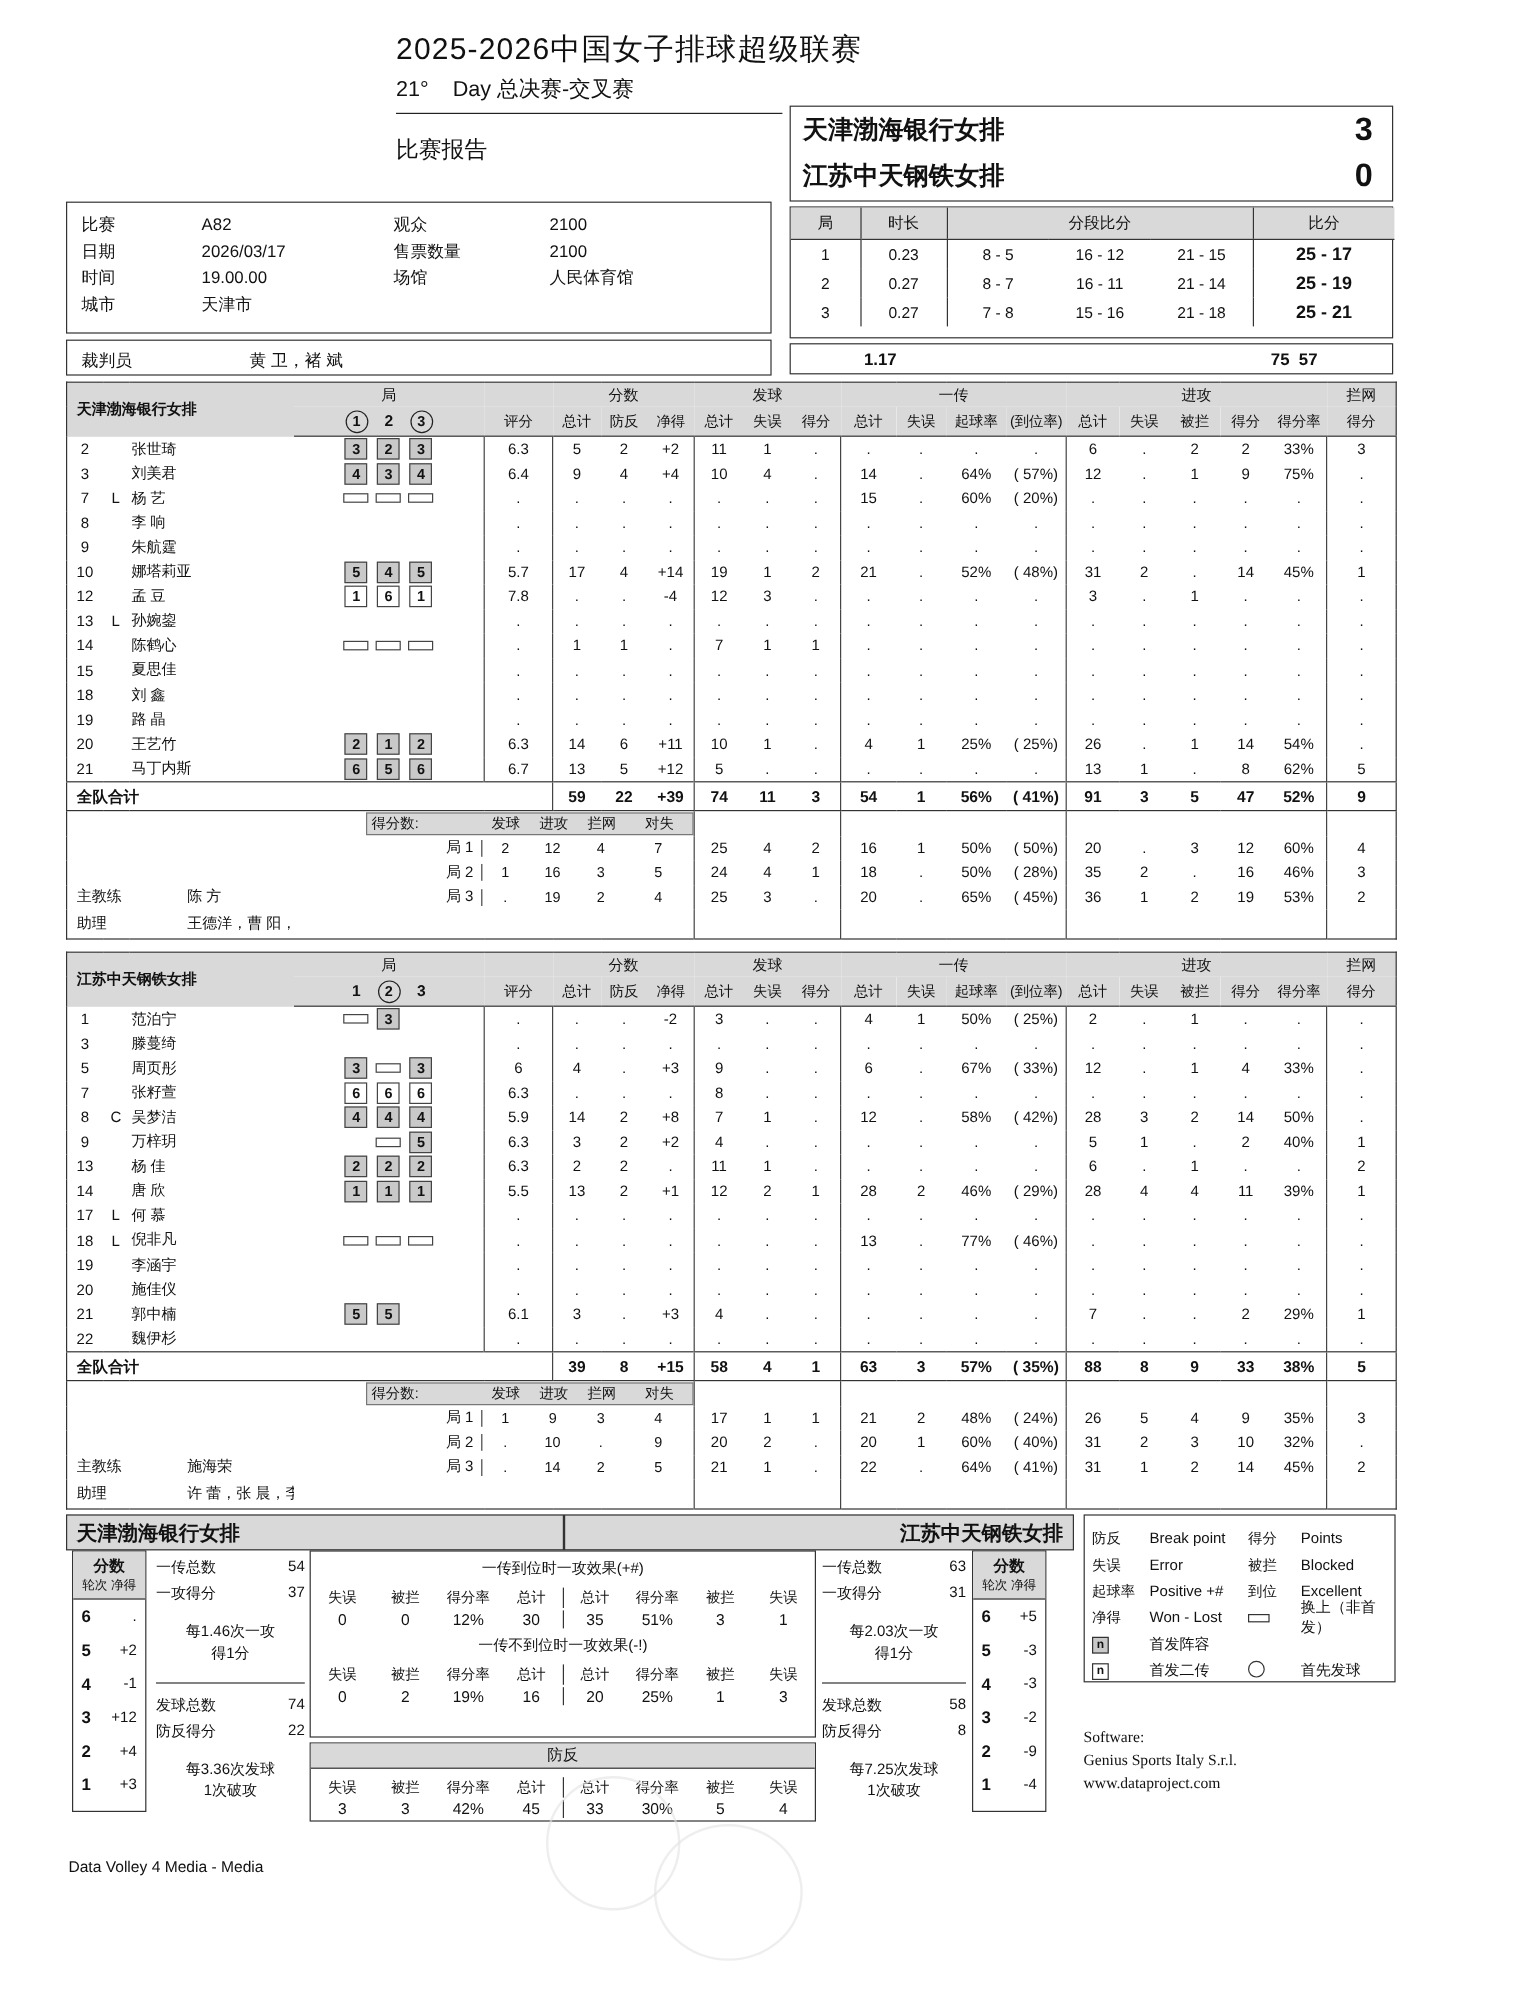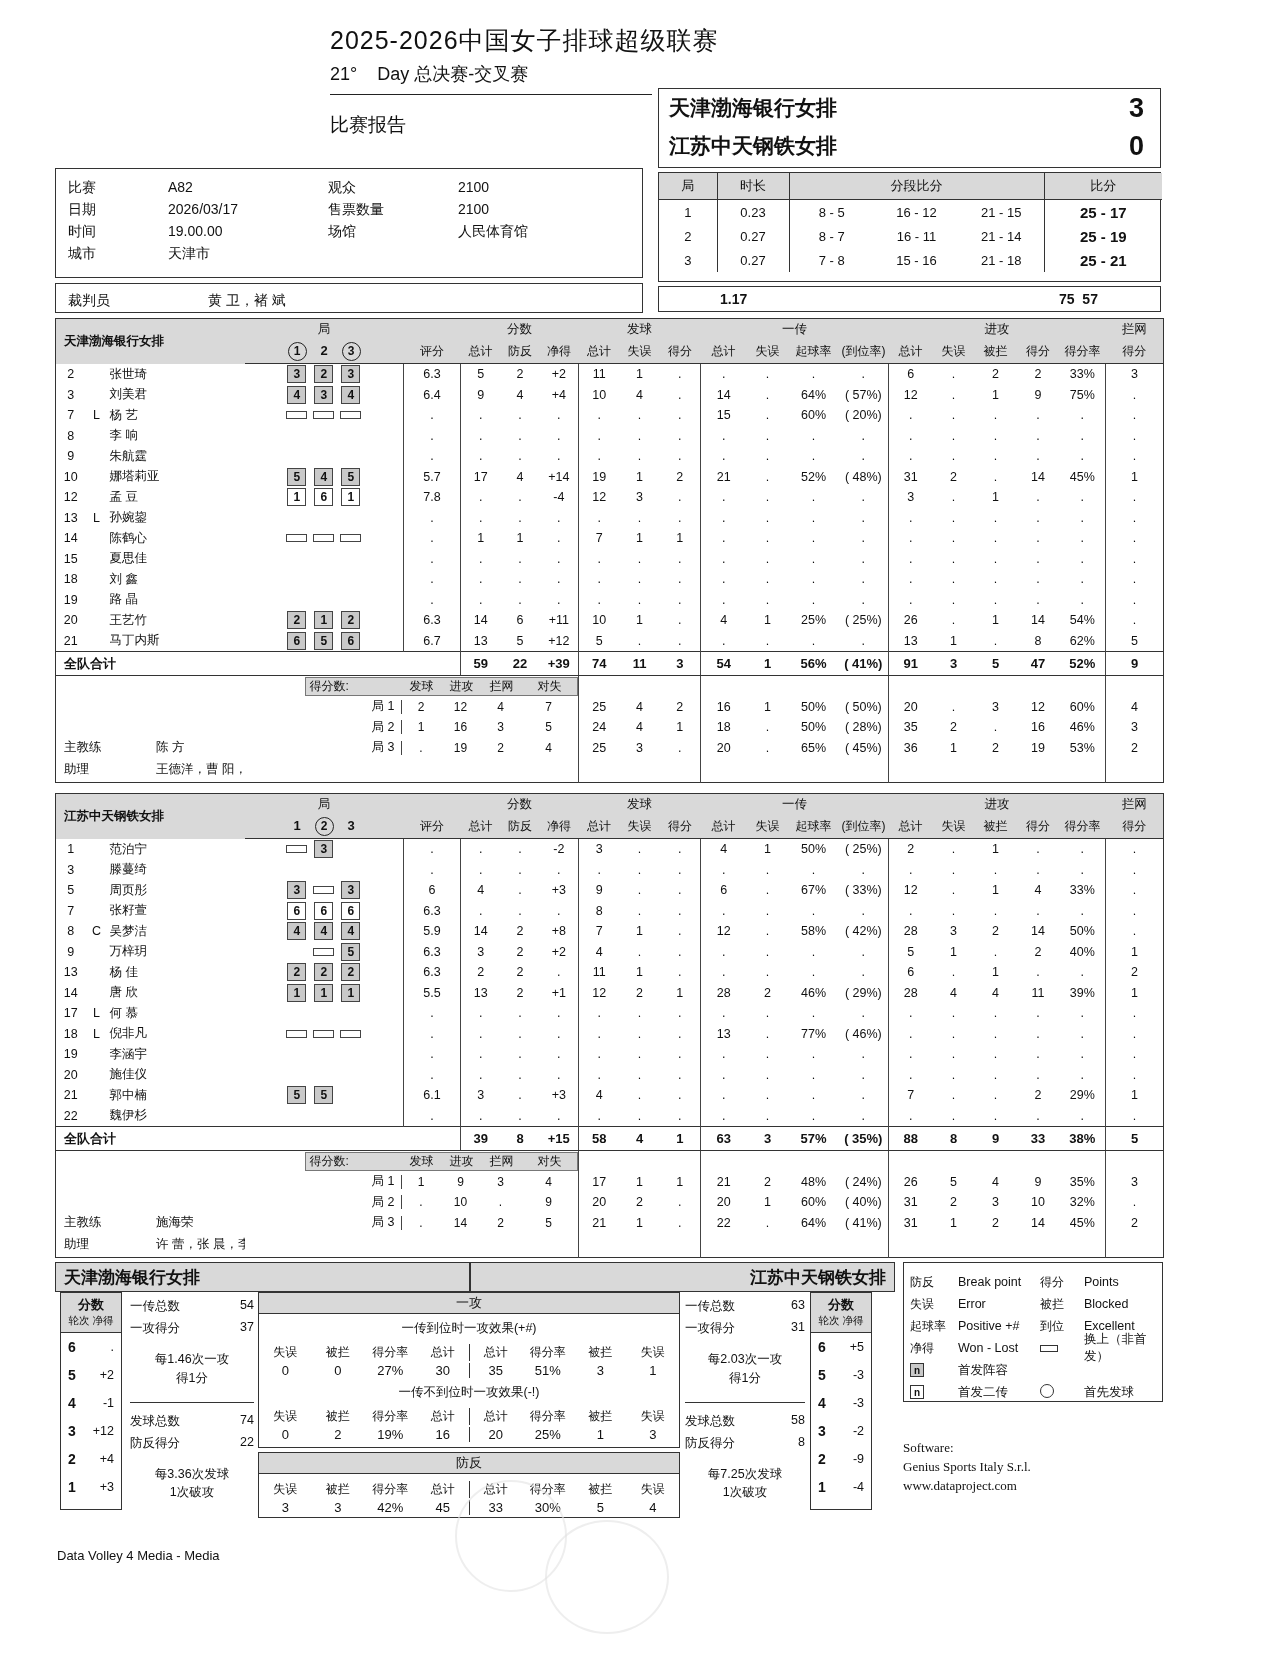--- a/index.html
+++ b/index.html
@@ -1564,36 +1564,35 @@
         <span>22</span>
       </div>
       <div class="eff">
         <div>每3.36次发球</div>
         <div>1次破攻</div>
       </div>
     </div>
   </div>
 
 <div class="abs cbox" style="left:258px;top:1292px;width:422px;height:156px;">
-  <div class="ct">一攻</div>
   <div class="sub">一传到位时一攻效果(+#)</div>
   <div class="grid8" id="fb-good-head">
       <span>失误</span>
       <span>被拦</span>
       <span>得分率</span>
       <span>总计</span>
       <span class="mid">总计</span>
       <span>得分率</span>
       <span>被拦</span>
       <span>失误</span>
     </div>
   <div class="grid8 grid8v" id="fb-good-vals">
       <span>0</span>
       <span>0</span>
-      <span>27%</span>
+      <span>12%</span>
       <span>30</span>
       <span class="mid">35</span>
       <span>51%</span>
       <span>3</span>
       <span>1</span>
     </div>
   <div class="sub">一传不到位时一攻效果(-!)</div>
   <div class="grid8" id="fb-bad-head">
       <span>失误</span>
       <span>被拦</span>

